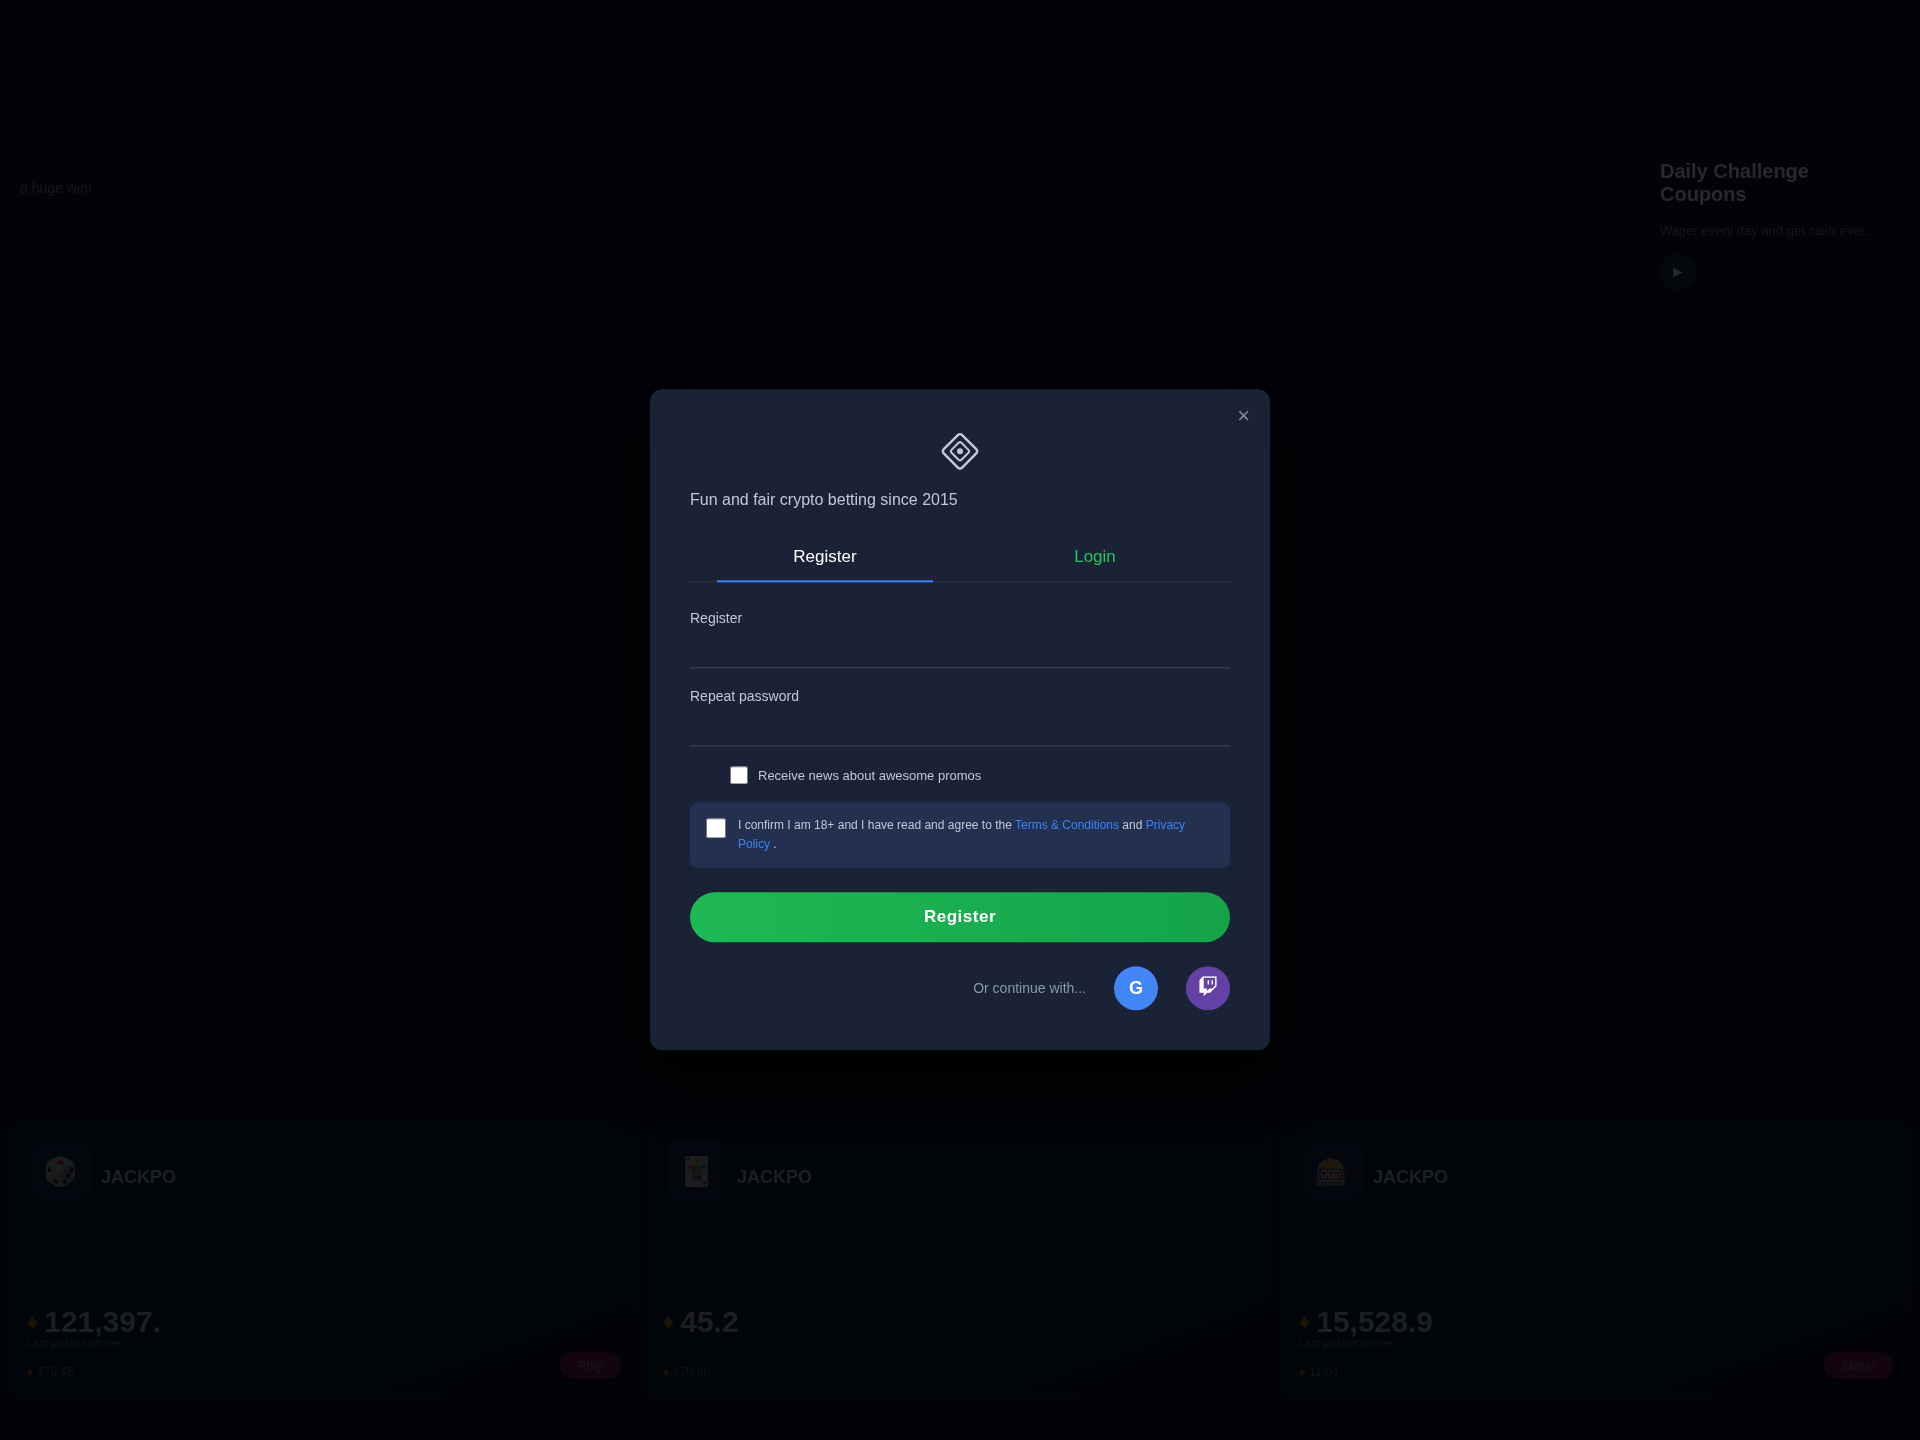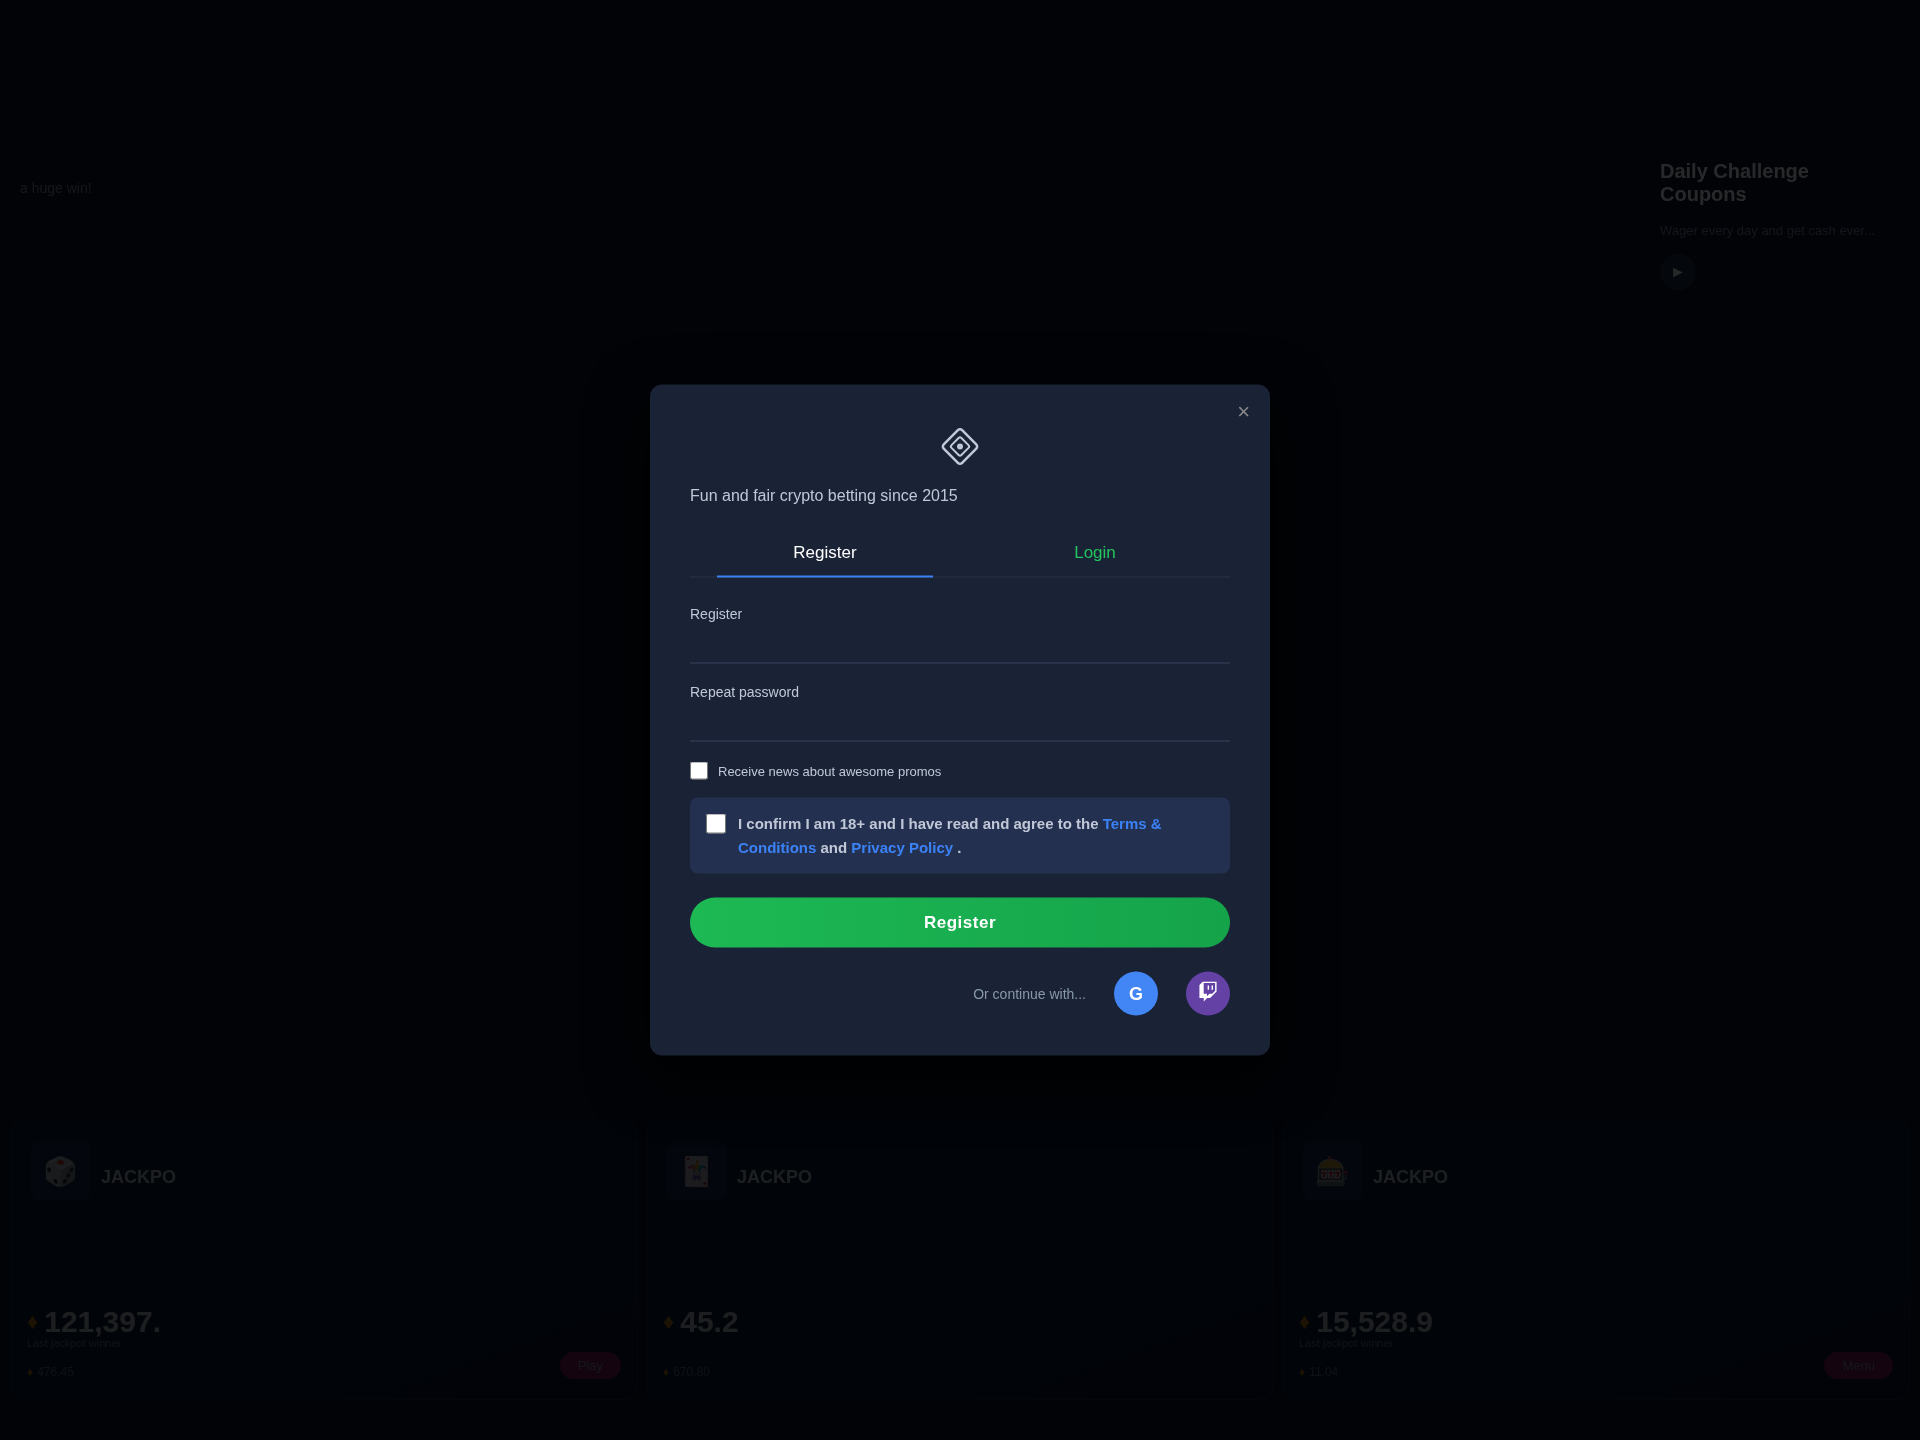--- a/index.html
+++ b/index.html
@@ -129,20 +129,21 @@
       font-size: 15px;
       outline: none;
     }
 
     
     .checkbox-row {
       display: flex;
       align-items: center;
       gap: 10px;
       margin-bottom: 18px;
+      margin-left: 40px;
     }
 
     .checkbox-row input[type="checkbox"] {
       width: 18px;
       height: 18px;
       cursor: pointer;
       accent-color: #3b82f6;
     }
 
     .checkbox-row label {
@@ -166,23 +167,22 @@
       width: 20px;
       height: 20px;
       flex-shrink: 0;
       margin-top: 2px;
       cursor: pointer;
       accent-color: #3b82f6;
     }
 
     .terms-text {
       color: #c0c8d8;
-      font-size: 15px;
+      font-size: 12px;
       line-height: 1.6;
-      font-weight: bold;
     }
 
     .terms-text a {
       color: #3b82f6;
       text-decoration: none;
     }
 
     
     .register-btn {
       width: 100%;

